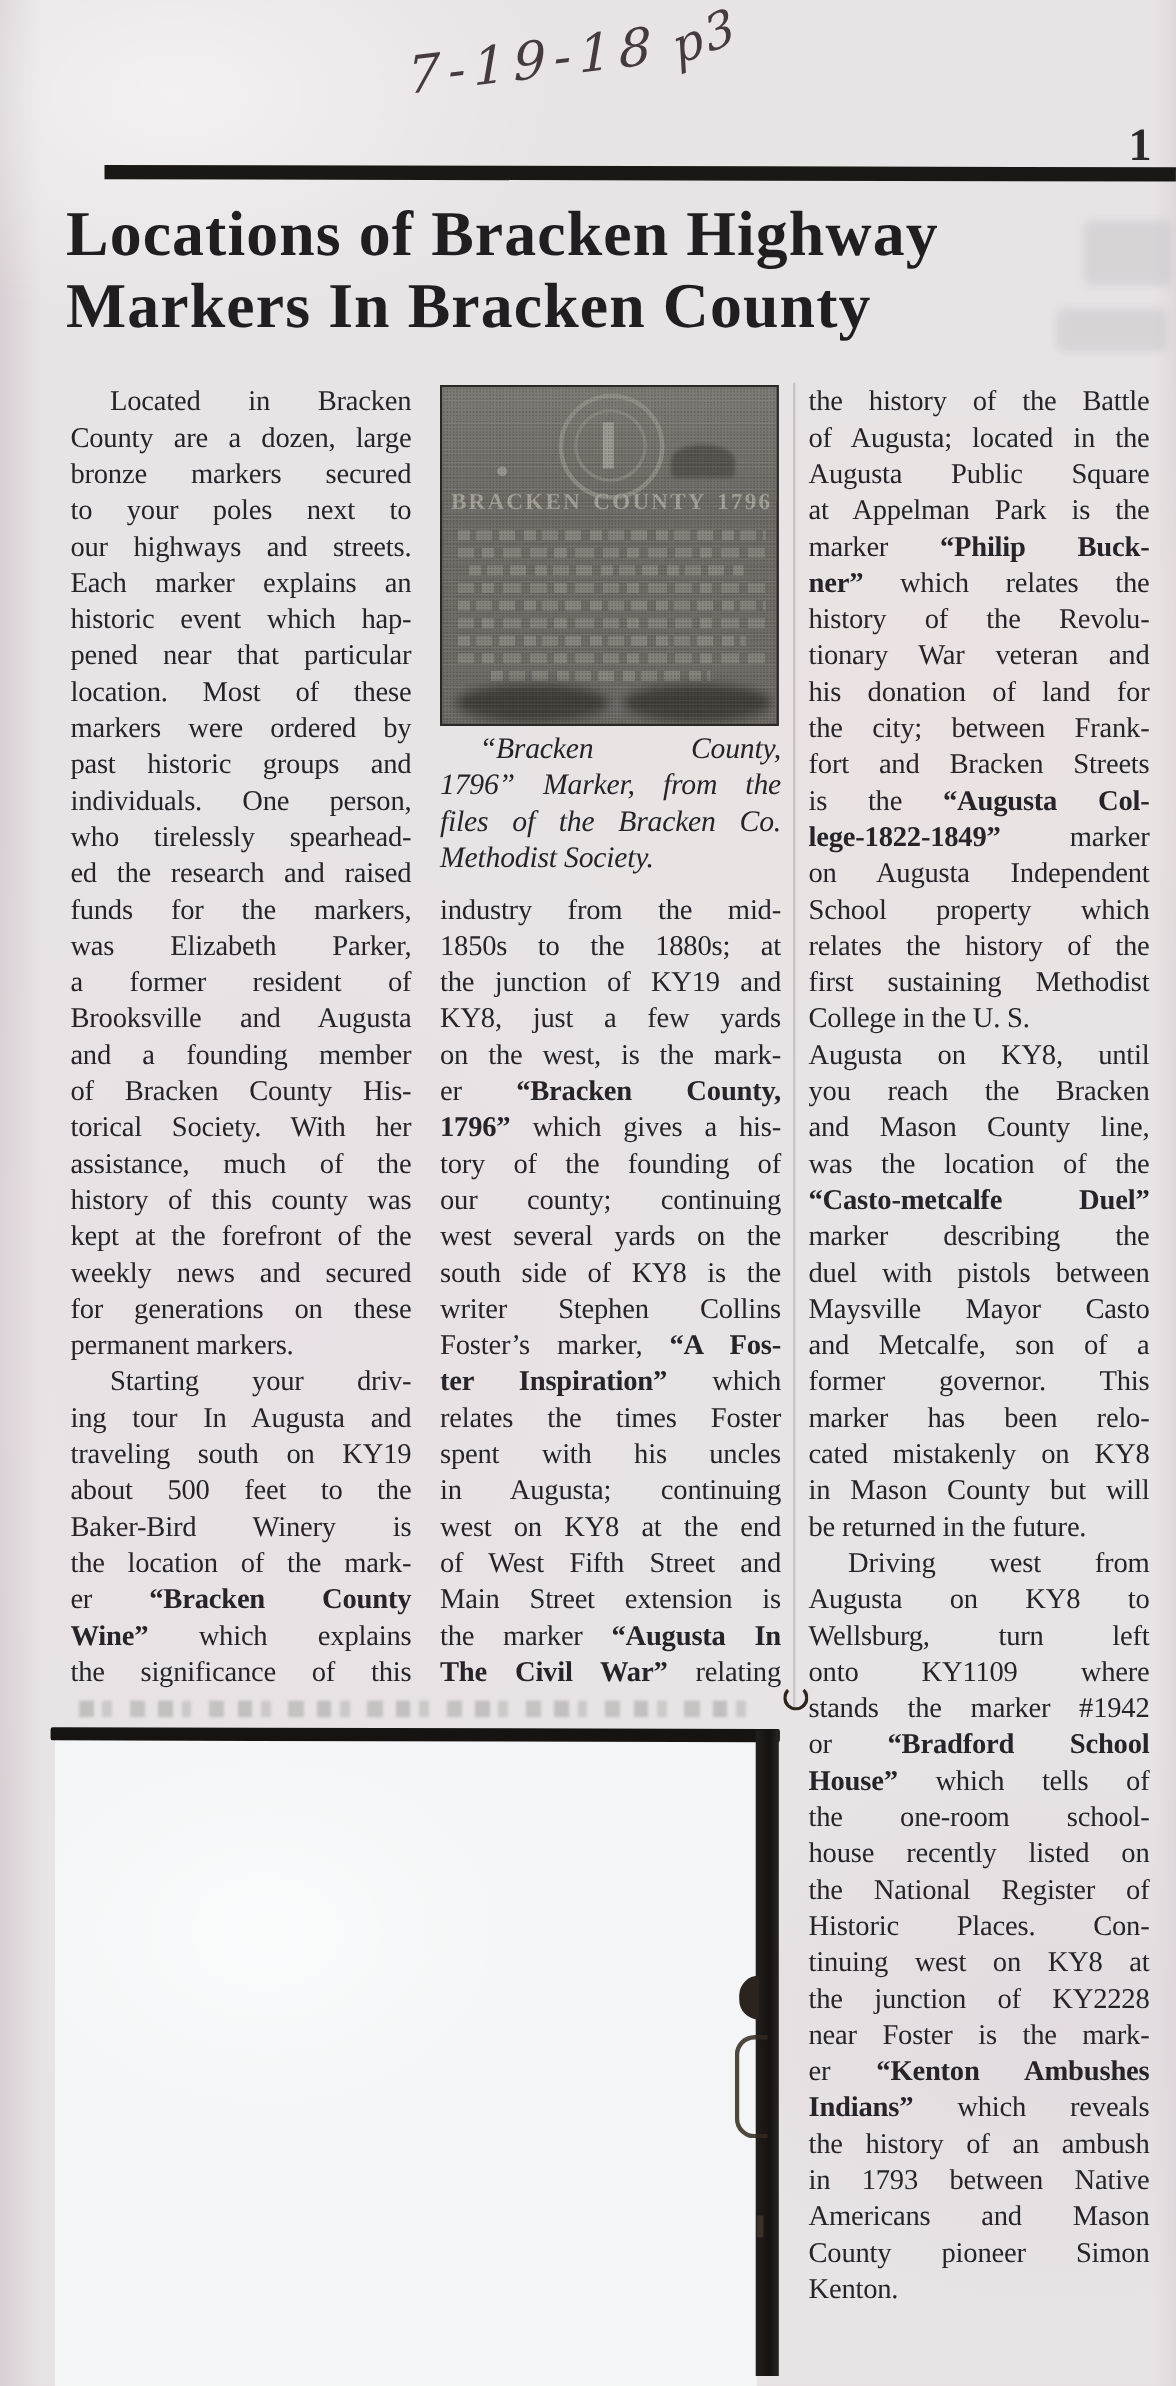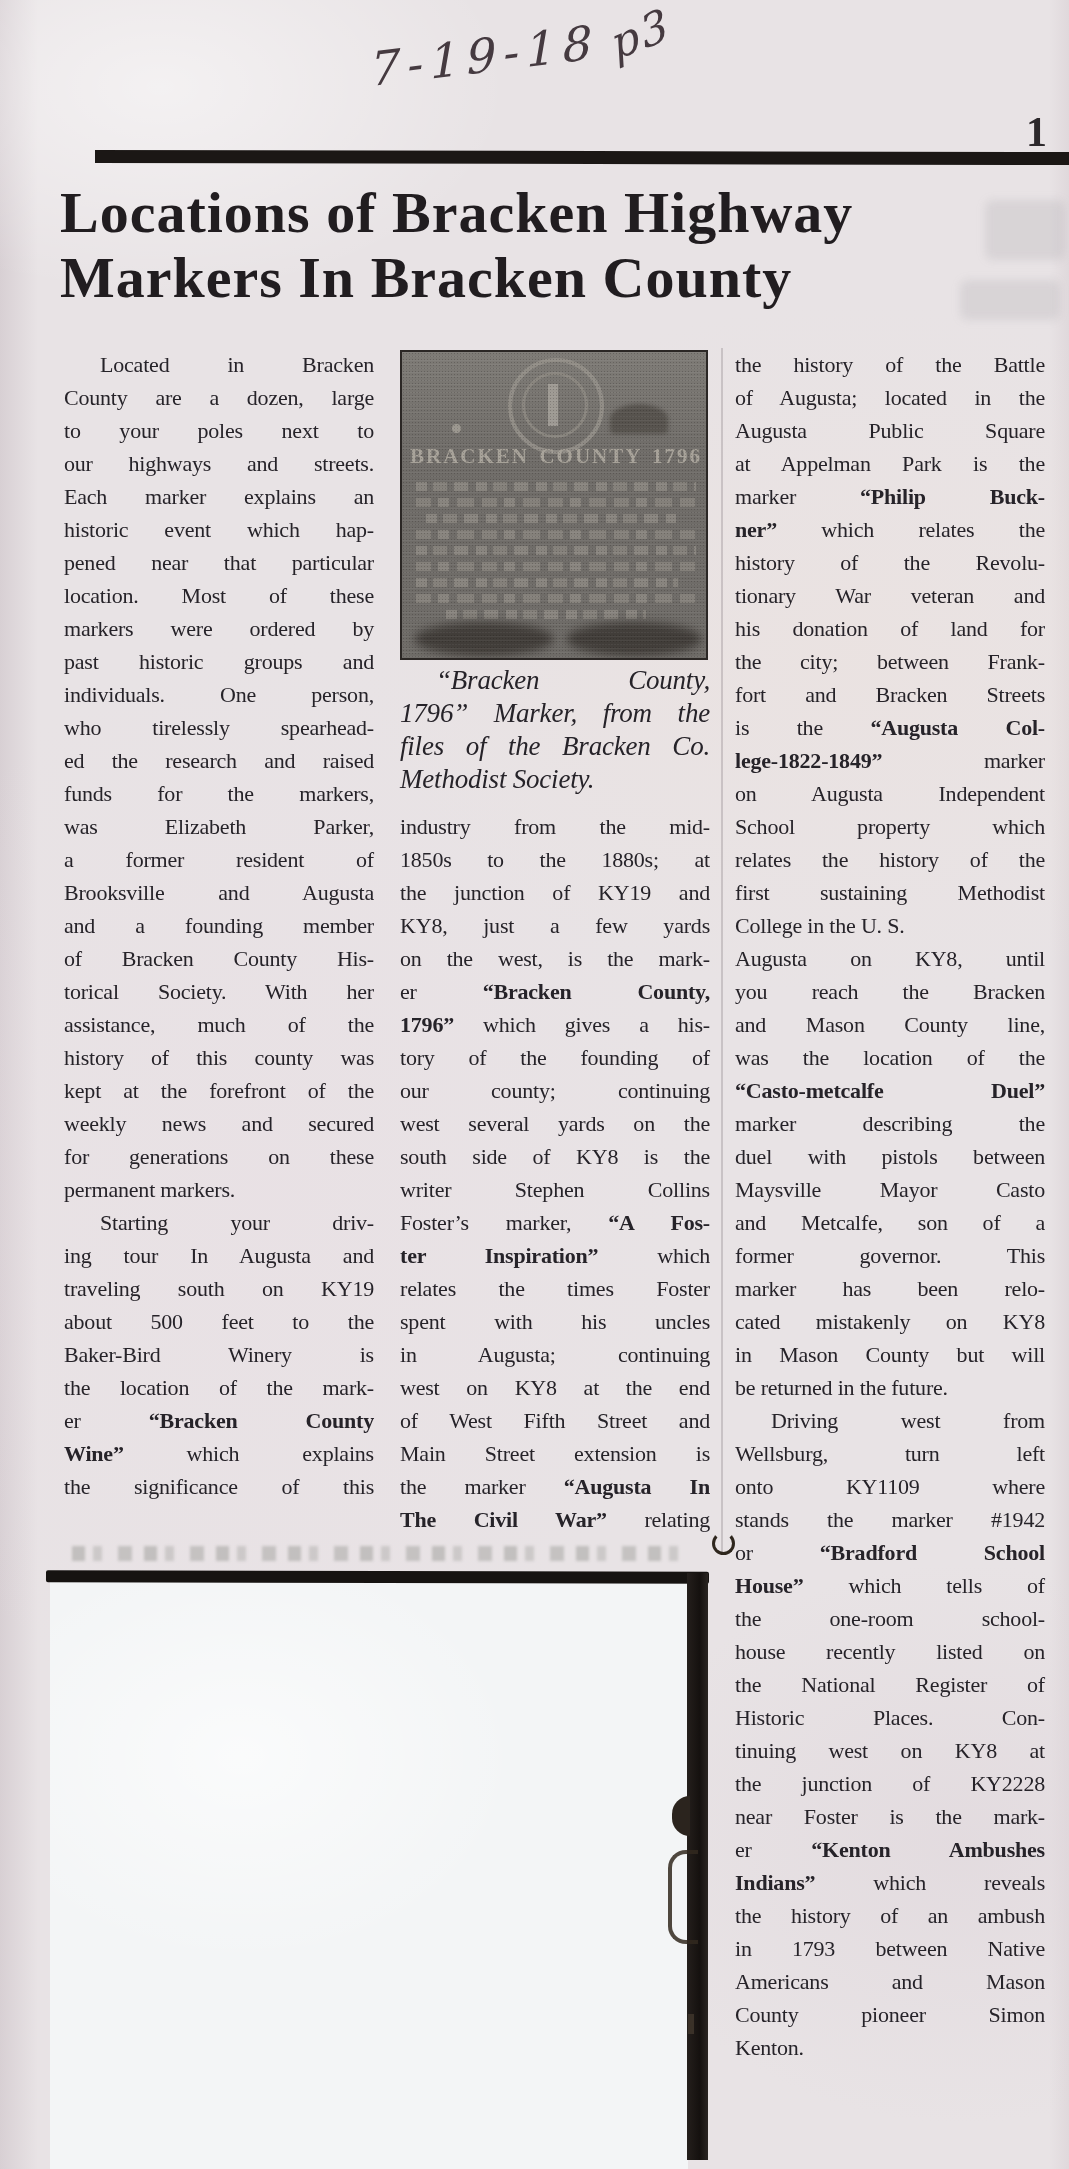--- a/index.html
+++ b/index.html
@@ -20,21 +20,21 @@
   #hw-date{left:370px;top:28px;font-size:47px;letter-spacing:7px;transform:rotate(-7deg) skewX(-6deg);}
   #hw-page{left:610px;top:8px;font-size:44px;letter-spacing:3px;transform:rotate(-22deg) skewX(-8deg);}
   
   #pagenum{position:absolute;left:1026px;top:108px;font-size:42px;font-weight:bold;color:#2c282b;}
   #toprule{position:absolute;left:95px;top:151px;width:974px;height:13px;background:#1b1715;transform:rotate(.12deg);}
   
   #headline{position:absolute;left:60px;top:180px;width:980px;font-weight:bold;font-size:58px;line-height:65px;color:#211d20;letter-spacing:1px;}
   
   .ghost-blob{position:absolute;filter:blur(4px);background:rgba(120,118,124,.14);border-radius:8px;}
   
-  .colbase{position:absolute;width:310px;font-size:22px;line-height:33px;letter-spacing:-.2px;}
+  .colbase{position:absolute;width:310px;font-size:26px;line-height:33px;letter-spacing:-.2px;}
   .line{text-align:justify;text-align-last:justify;white-space:nowrap;height:33px;overflow:visible;}
   .line.ind{text-indent:36px;}
   .line.pend{text-align-last:left;}
   .b{font-weight:bold;}
   #col1{left:64px;top:348px;}
   #col3{left:735px;top:348px;}
   #col2-body{left:400px;top:810px;}
   #caption{left:400px;top:664px;font-style:italic;font-size:27px;}
   #gutter-rule{position:absolute;left:721px;top:348px;width:2px;height:1205px;background:rgba(120,108,116,.28);}
   
@@ -88,20 +88,21 @@
   <div id="headline">
     <div>Locations of Bracken Highway</div>
     <div>Markers In Bracken County</div>
   </div>
 
   <div id="gutter-rule"></div>
 
   <div id="col1" class="colbase">
       <div class="line ind"><span>Located in Bracken</span></div>
       <div class="line"><span>County are a dozen, large</span></div>
+      <div class="line"><span>bronze markers secured</span></div>
       <div class="line"><span>to your poles next to</span></div>
       <div class="line"><span>our highways and streets.</span></div>
       <div class="line"><span>Each marker explains an</span></div>
       <div class="line"><span>historic event which hap-</span></div>
       <div class="line"><span>pened near that particular</span></div>
       <div class="line"><span>location. Most of these</span></div>
       <div class="line"><span>markers were ordered by</span></div>
       <div class="line"><span>past historic groups and</span></div>
       <div class="line"><span>individuals. One person,</span></div>
       <div class="line"><span>who tirelessly spearhead-</span></div>
@@ -214,20 +215,21 @@
       <div class="line"><span>marker describing the</span></div>
       <div class="line"><span>duel with pistols between</span></div>
       <div class="line"><span>Maysville Mayor Casto</span></div>
       <div class="line"><span>and Metcalfe, son of a</span></div>
       <div class="line"><span>former governor. This</span></div>
       <div class="line"><span>marker has been relo-</span></div>
       <div class="line"><span>cated mistakenly on KY8</span></div>
       <div class="line"><span>in Mason County but will</span></div>
       <div class="line pend"><span>be returned in the future.</span></div>
       <div class="line ind"><span>Driving west from</span></div>
+      <div class="line"><span>Augusta on KY8 to</span></div>
       <div class="line"><span>Wellsburg, turn left</span></div>
       <div class="line"><span>onto KY1109 where</span></div>
       <div class="line"><span>stands the marker #1942</span></div>
       <div class="line"><span>or </span><span class="b">“Bradford School</span></div>
       <div class="line"><span class="b">House”</span><span> which tells of</span></div>
       <div class="line"><span>the one-room school-</span></div>
       <div class="line"><span>house recently listed on</span></div>
       <div class="line"><span>the National Register of</span></div>
       <div class="line"><span>Historic Places. Con-</span></div>
       <div class="line"><span>tinuing west on KY8 at</span></div>

